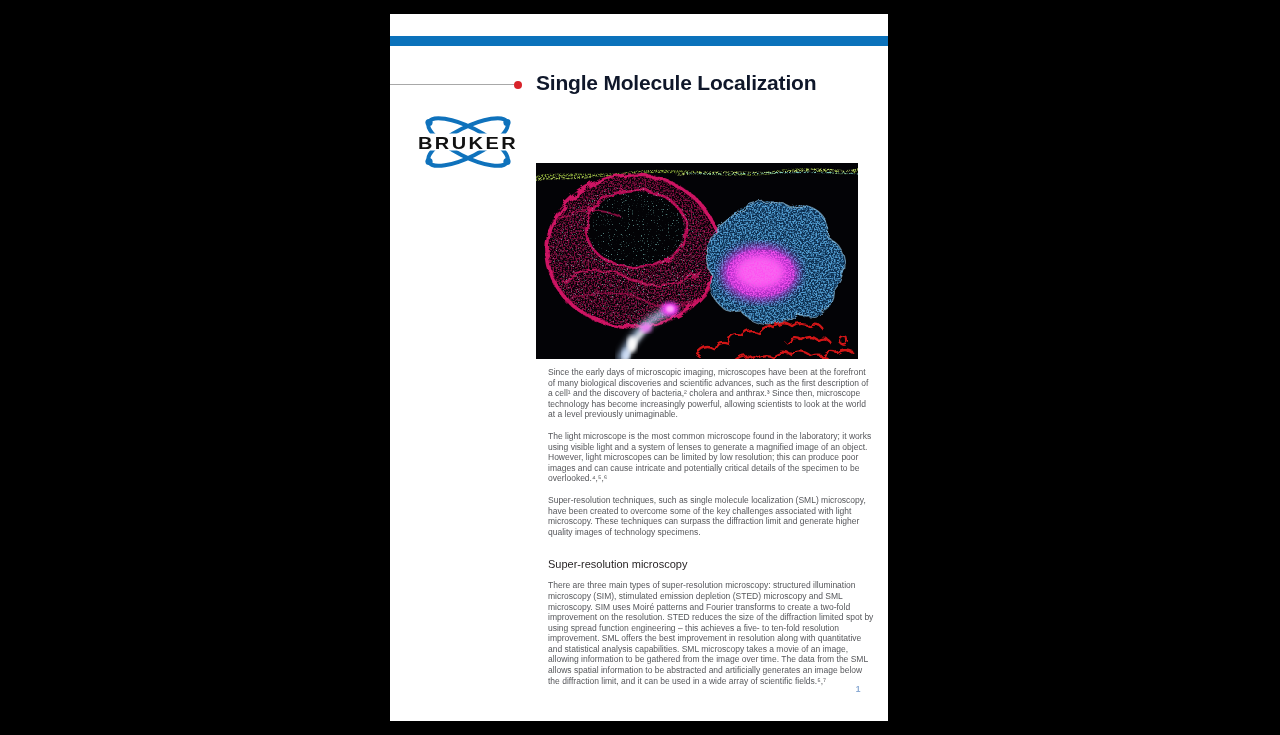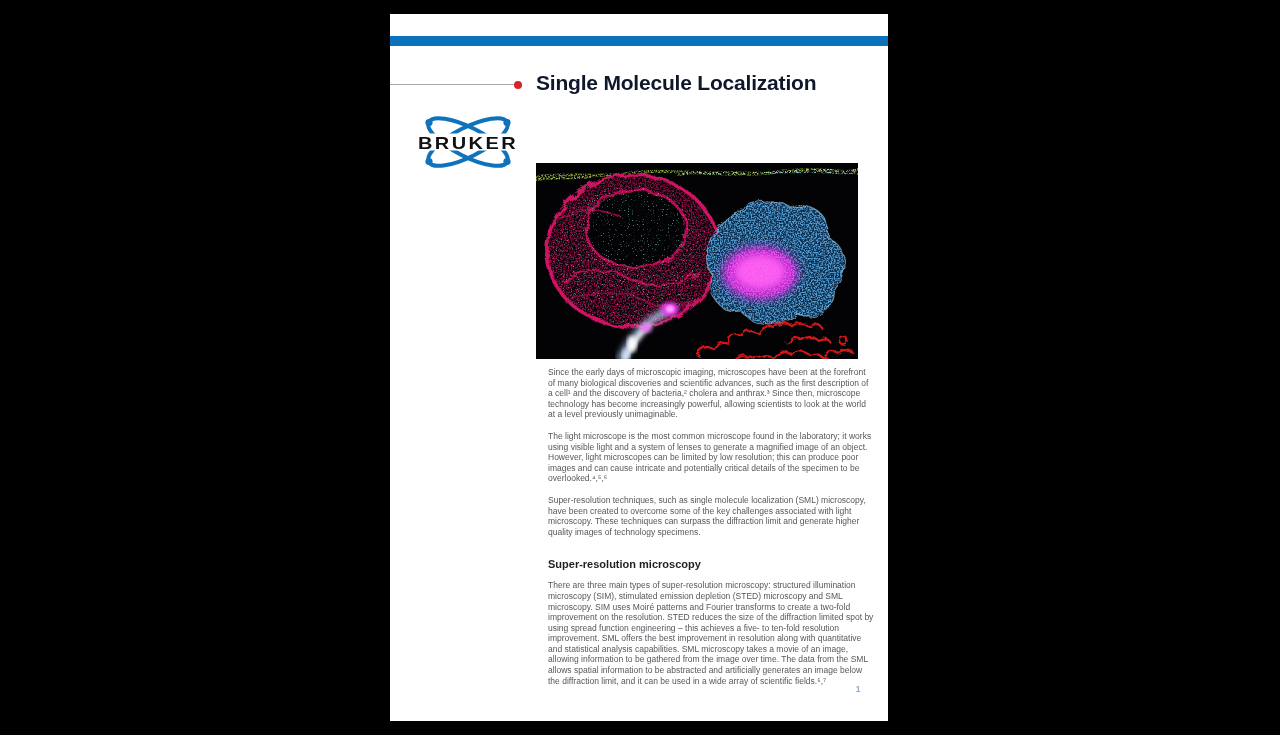--- a/index.html
+++ b/index.html
@@ -61,21 +61,21 @@
     width: 326px;
     color: #56575b;
     font-size: 8.5px;
     line-height: 10.6px;
     margin-left: 12px;
   }
   .body-copy p { margin: 0 0 11px 0; }
   .section-heading {
     color: #231f20;
     font-size: 11px;
-    font-weight: bold;
+    font-weight: normal;
     margin: 20px 0 9px 0;
     line-height: 14px;
   }
   .page-number {
     position: absolute;
     left: 462px; top: 670px;
     width: 12px;
     font-size: 8.5px;
     font-weight: bold;
     color: #8aa9d3;

